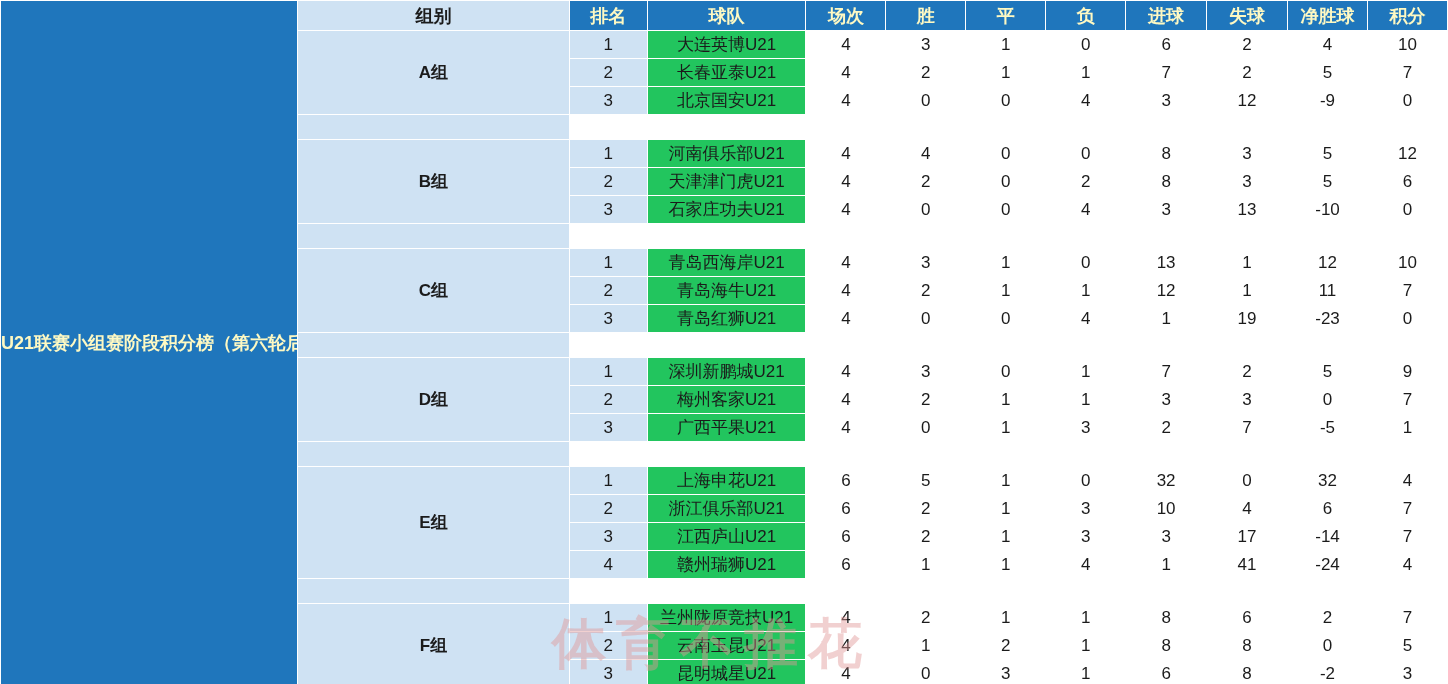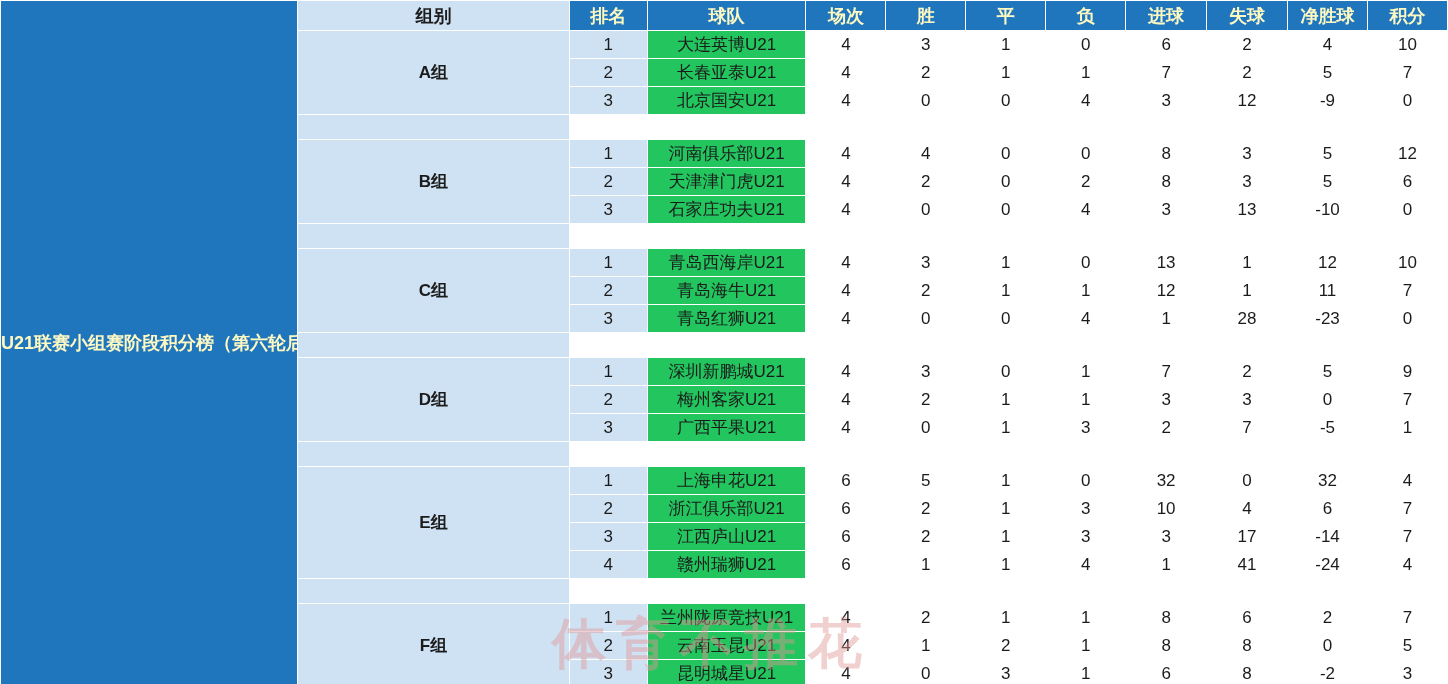--- a/index.html
+++ b/index.html
@@ -262,21 +262,21 @@
           <td class="data-cell">7</td>
         </tr>
         <tr class="datarow">
           <td class="rank-cell">3</td>
           <td class="team-cell">青岛红狮U21</td>
           <td class="data-cell">4</td>
           <td class="data-cell">0</td>
           <td class="data-cell">0</td>
           <td class="data-cell">4</td>
           <td class="data-cell">1</td>
-          <td class="data-cell">28</td>
+          <td class="data-cell">19</td>
           <td class="data-cell">-23</td>
           <td class="data-cell">0</td>
         </tr>
         <tr class="spacer">
           <td class="sp-group"></td>
           <td></td>
           <td></td>
           <td></td>
           <td></td>
           <td></td>

